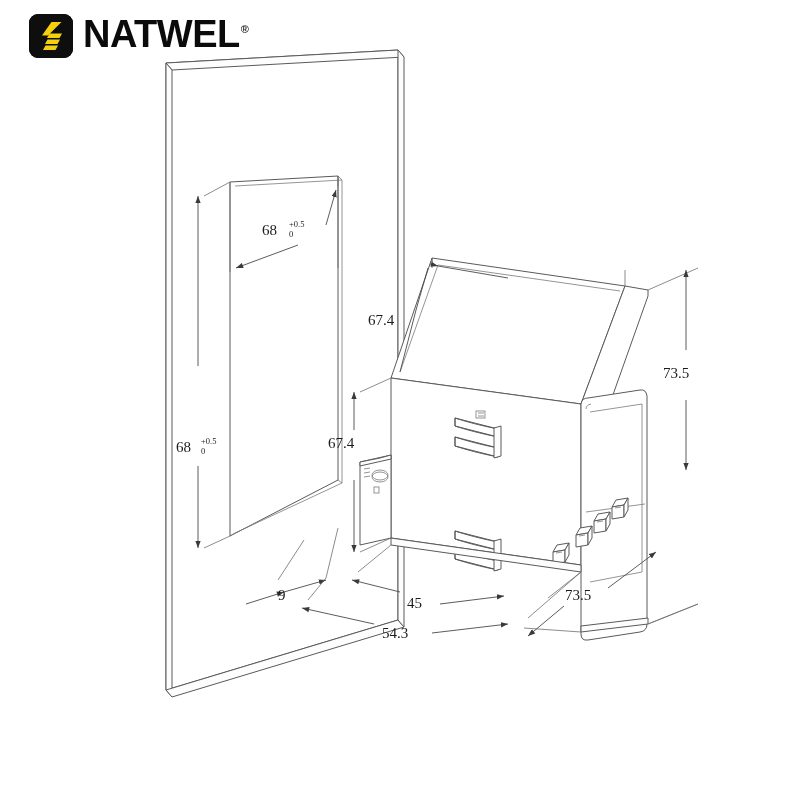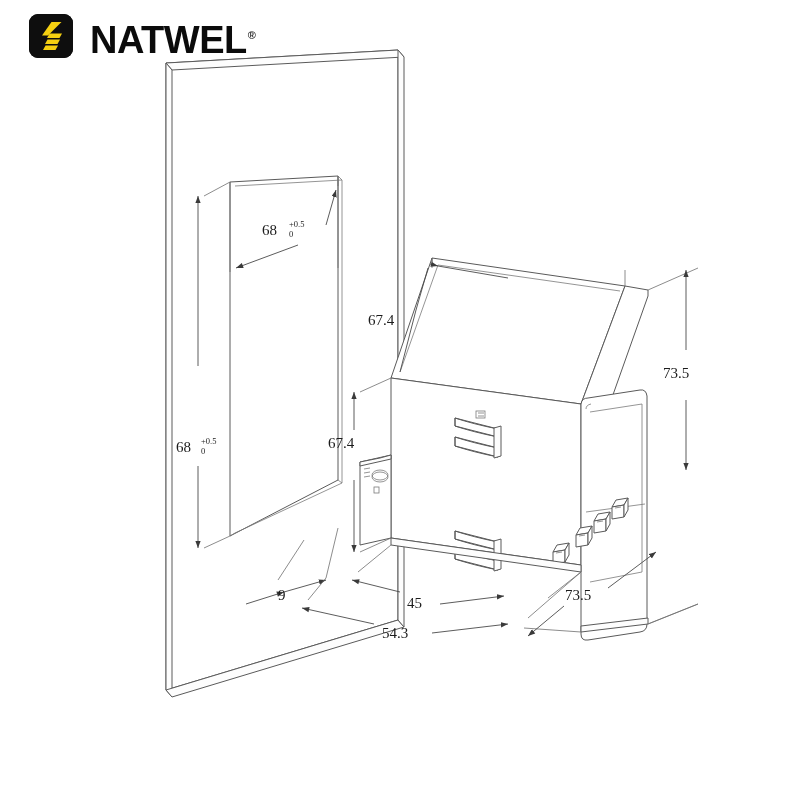--- a/index.html
+++ b/index.html
@@ -15,22 +15,22 @@
     overflow: hidden;
     font-family: "Liberation Serif", serif;
   }
 
   
   #brand {
     position: absolute;
     left: 14px;
     top: 14px;
     display: flex;
-    align-items: flex-end;
-    gap: 17px;
+    align-items: flex-start;
+    gap: 10px;
     padding-left: 15px;
   }
   #brand-mark {
     position: relative;
     width: 44px;
     height: 44px;
     border-radius: 9px;
     background: #0e0e0e;
     flex: none;
   }

